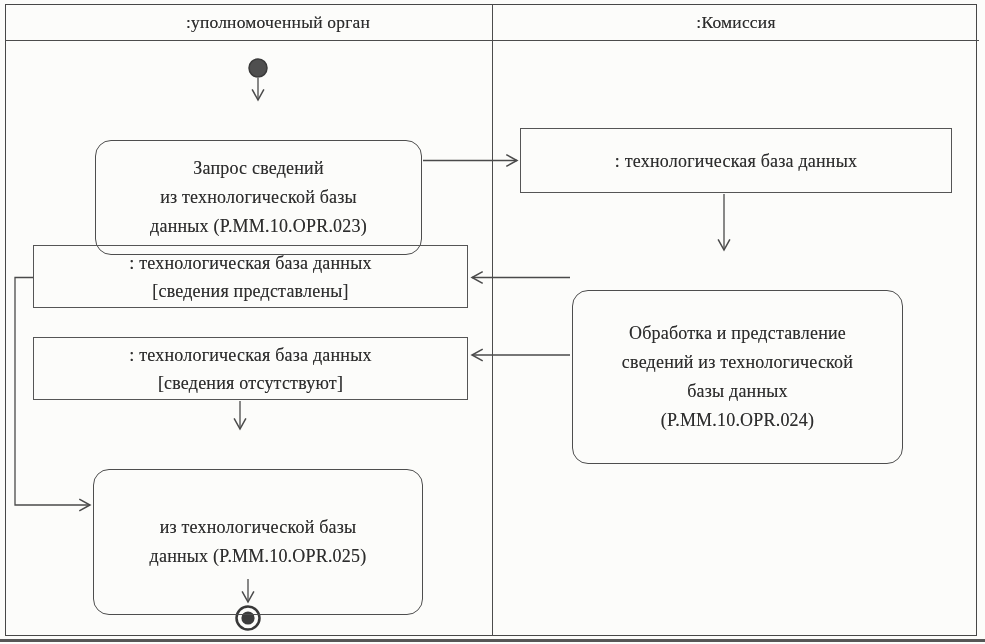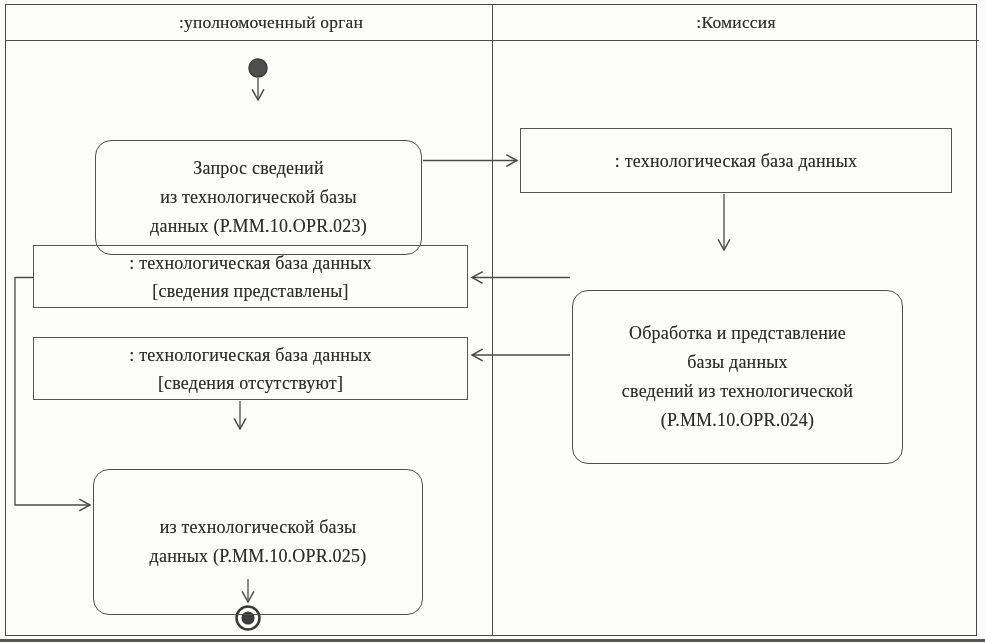--- a/index.html
+++ b/index.html
@@ -39,21 +39,21 @@
   .lane-header {
     position: absolute;
     top: 6px; height: 32px;
     display: flex;
     align-items: center;
     justify-content: center;
     font-size: 17.5px;
     letter-spacing: 0.2px;
     text-shadow: 0 0 0.5px rgba(45,45,45,0.55);
   }
-  .lane-header.left  { left: 15px;   width: 512px; }
+  .lane-header.left  { left: 22px;   width: 512px; }
   .lane-header.right { left: 494px; width: 484px; }
 
   
   .node {
     position: absolute;
     box-sizing: border-box;
     display: flex;
     flex-direction: column;
     align-items: center;
     justify-content: center;
@@ -145,22 +145,22 @@
     <div>из технологической базы</div>
     <div>данных (P.MM.10.OPR.023)</div>
   </div>
 
   <div class="node object" id="object-requested">
     <div>: технологическая база данных</div>
   </div>
 
   <div class="node action" id="action-process">
     <div>Обработка и представление</div>
+    <div>сведений из технологической</div>
     <div>базы данных</div>
-    <div>сведений из технологической</div>
     <div>(P.MM.10.OPR.024)</div>
   </div>
 
   <div class="node object" id="object-provided">
     <div>: технологическая база данных</div>
     <div>[сведения представлены]</div>
   </div>
 
   <div class="node object" id="object-absent">
     <div>: технологическая база данных</div>

